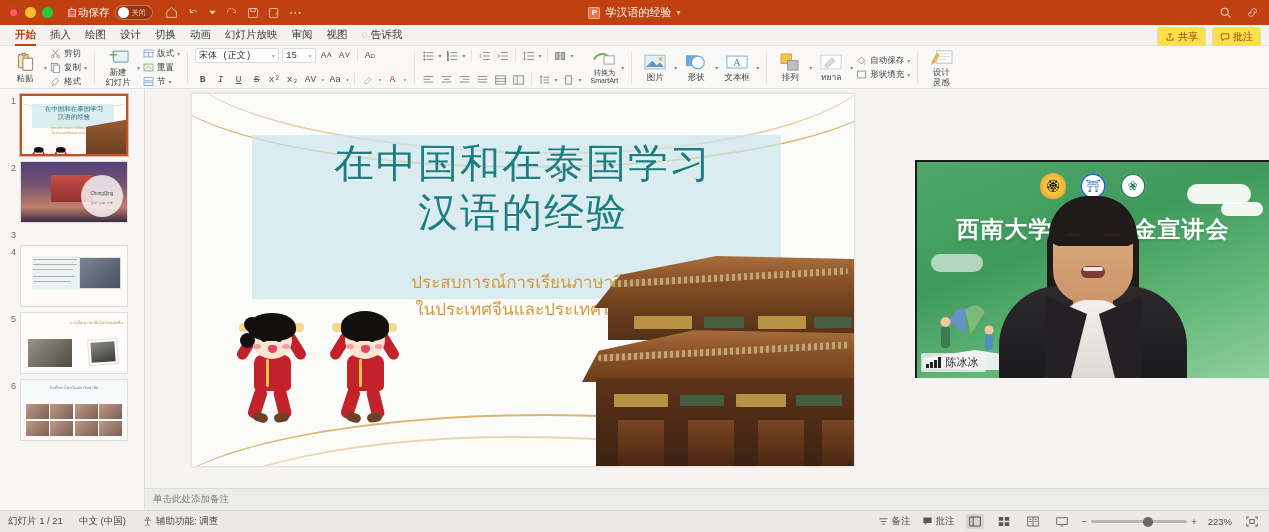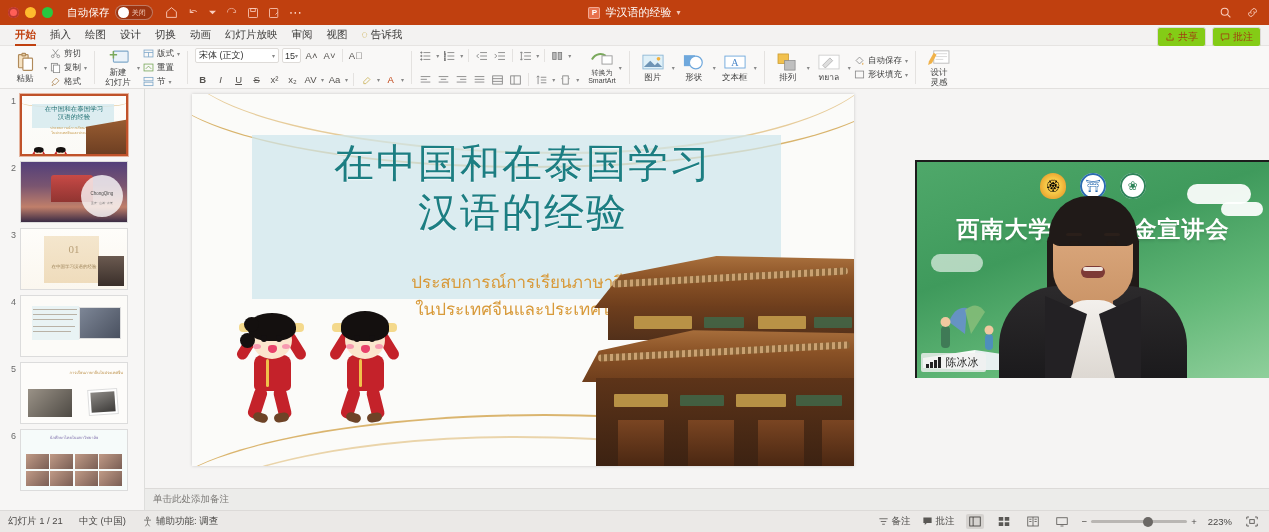--- a/index.html
+++ b/index.html
@@ -56,51 +56,51 @@
     font-size: 10.5px; color: #3b3a39; padding: 2px 7px 3px; position: relative; white-space: nowrap;
   }
   .rtab.active { color: #c0400f; font-weight: bold; }
   .rtab.active::after {
     content: ''; position: absolute; left: 7px; right: 7px; bottom: -1px; height: 2px; background: #c0400f;
   }
   .rtab .bulb { margin-right: 3px; color: #b99000; }
   .ribbon-right { position: absolute; right: 8px; top: 2px; display: flex; gap: 6px; }
   .pill {
     display: flex; align-items: center; gap: 3px; font-size: 10px; color: #a04010;
-    border: 1px solid #dcd9d6; border-radius: 3px; padding: 2px 7px; background: #84cc16;
+    border: 1px solid #dcd9d6; border-radius: 3px; padding: 2px 7px; background: #fde047;
   }
 
   
   .ribbon {
     position: absolute; left: 0; top: 46px; width: 1269px; height: 43px;
     background: #f9f8f7; border-bottom: 1px solid #e2e0de;
     display: flex; align-items: stretch; padding: 1px 4px 0;
   }
   .rgroup { display: flex; align-items: center; gap: 3px; padding: 0 5px; height: 100%; }
   .rsep { width: 1px; background: #e4e2e0; margin: 4px 2px; }
   .bigbtn {
     display: flex; flex-direction: column; align-items: center; justify-content: center;
     min-width: 32px; padding: 1px 3px; gap: 1px;
   }
   .bigbtn .lbl { font-size: 8.5px; color: #444; line-height: 1.05; text-align: center; }
   .smallcol { display: flex; flex-direction: column; gap: 2px; justify-content: center; }
   .smallbtn { display: flex; align-items: center; gap: 3px; font-size: 8.5px; color: #444; white-space: nowrap; }
   .caret { font-size: 6px; color: #888; }
 
-  .fontgroup { display: flex; flex-direction: column; gap: 3px; justify-content: center; padding: 15px 5px; }
+  .fontgroup { display: flex; flex-direction: column; gap: 3px; justify-content: center; padding: 15px 5px; font-family: Liberation Mono, monospace; }
   .frow { display: flex; align-items: center; gap: 3px; }
   .fontbox {
     width: 84px; height: 15px; border: 1px solid #dedbd8; background: #fff;
     font-size: 9px; color: #333; display: flex; align-items: center;
     padding: 0 3px; justify-content: space-between; border-radius: 2px;
   }
   .sizebox {
-    width: 19px; height: 15px; border: 1px solid #dedbd8; background: #fff;
+    width: 34px; height: 15px; border: 1px solid #dedbd8; background: #fff;
     font-size: 9px; color: #333; display: flex; align-items: center;
-    padding: 0 3px; justify-content: center; border-radius: 2px;
+    padding: 0 3px; justify-content: space-between; border-radius: 2px;
   }
   .fbtn {
     width: 15px; height: 14px; display: flex; align-items: center; justify-content: center;
     font-size: 9.5px; color: #55524f;
   }
   .fbtn.bold { font-weight: bold; }
   .fbtn.ital { font-style: italic; }
   .fbtn.und { text-decoration: underline; }
   .fbtn.strk { text-decoration: line-through; }
 
@@ -807,26 +807,20 @@
         <div class="ship"></div>
         <div class="circ">
           <span>ChongQing</span>
           <small>重庆 · 山城 · 夜景</small>
         </div>
       </div>
     </div>
 
     <div class="thumbrow">
       <div class="thumbnum">3</div>
-      <div class="thumb t3">
-        <div class="card"></div>
-        <div class="o1">01</div>
-        <div class="o2">在中国学习汉语的经验</div>
-        <div class="ph"></div>
-      </div>
     </div>
 
     <div class="thumbrow">
       <div class="thumbnum">4</div>
       <div class="thumb t4">
         <div class="txt"></div>
         <div class="line" style="left:11%;top:22%;width:42%"></div>
         <div class="line" style="left:11%;top:30%;width:42%"></div>
         <div class="line" style="left:11%;top:38%;width:38%"></div>
         <div class="line" style="left:11%;top:50%;width:40%"></div>

